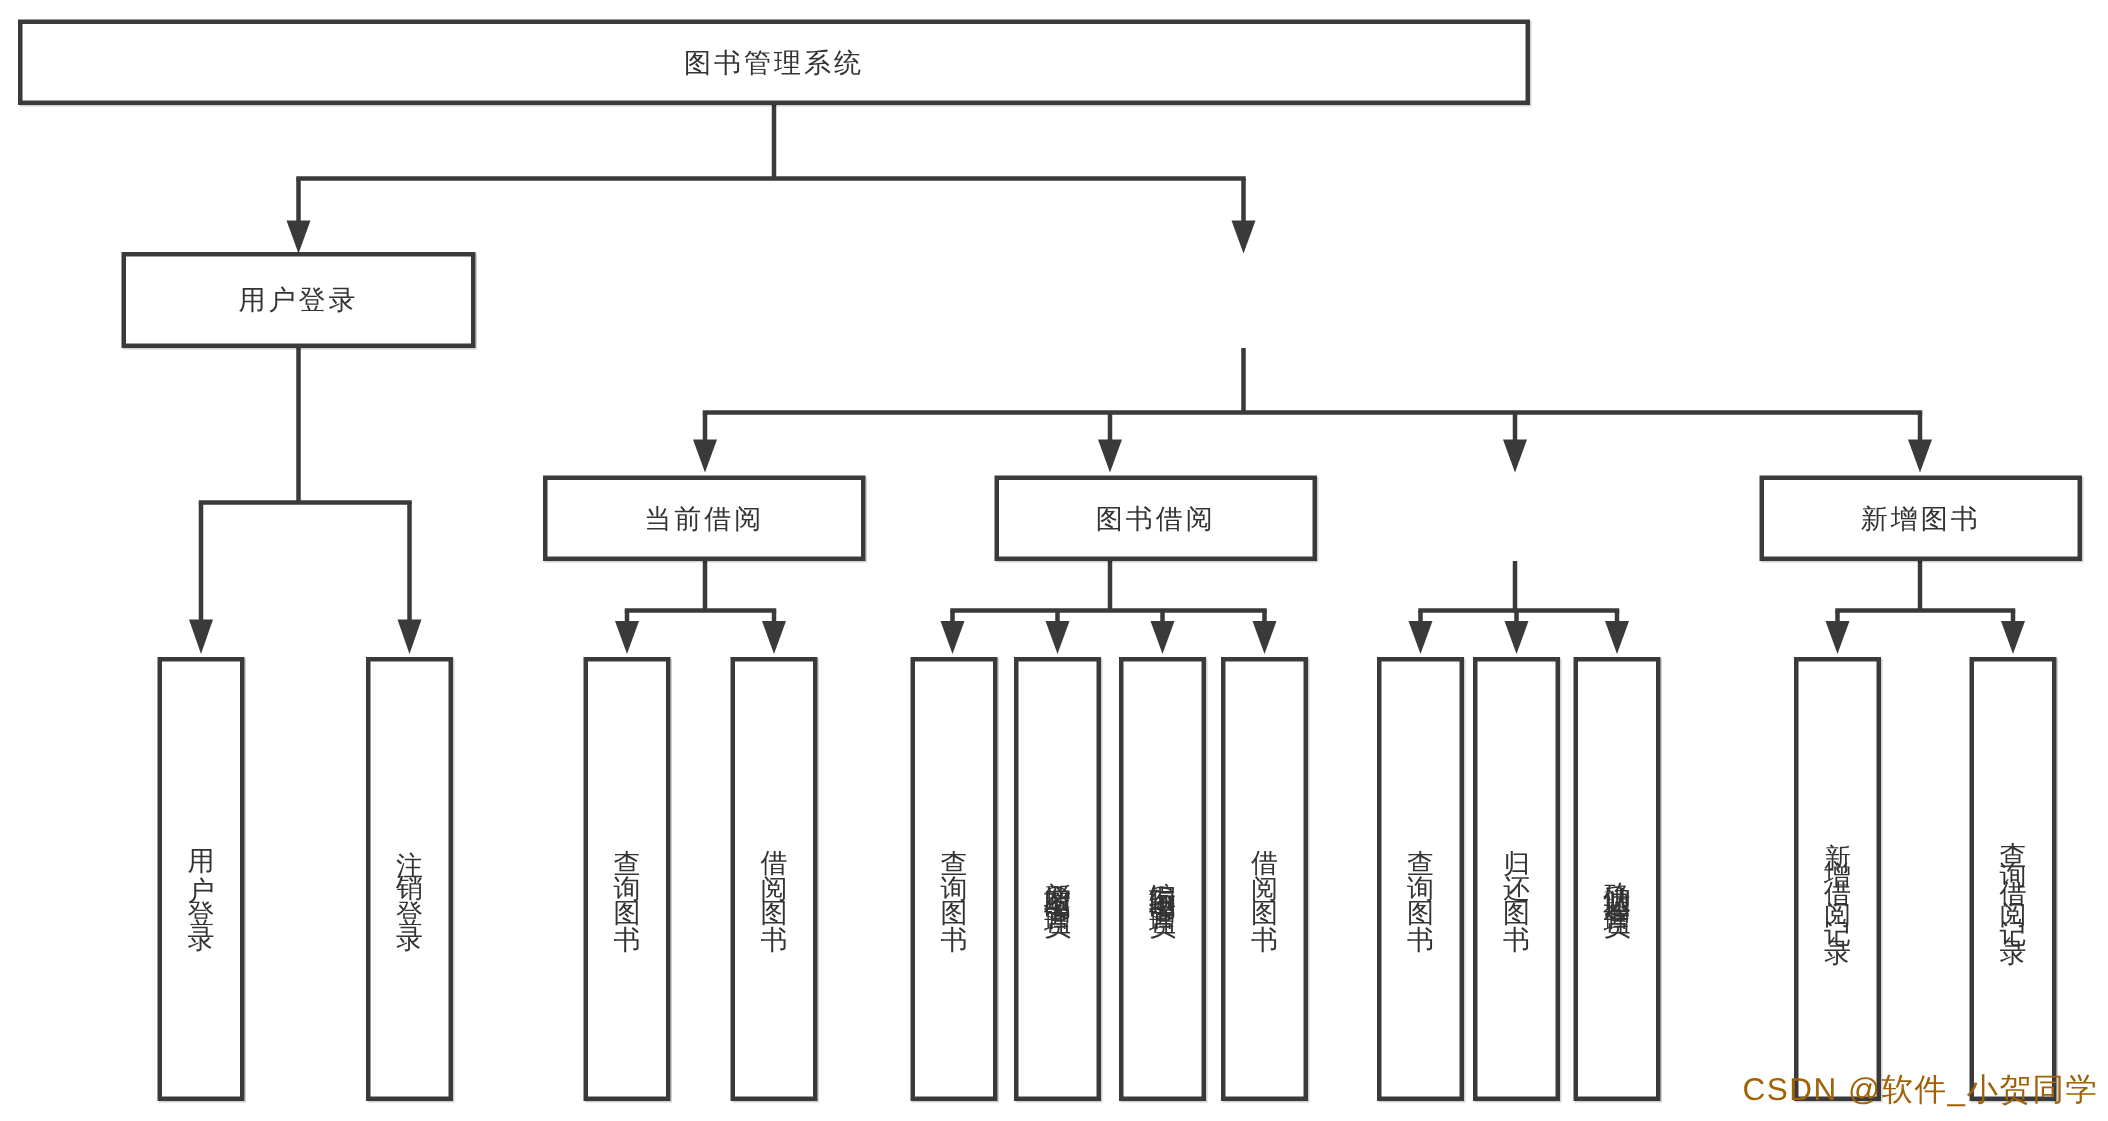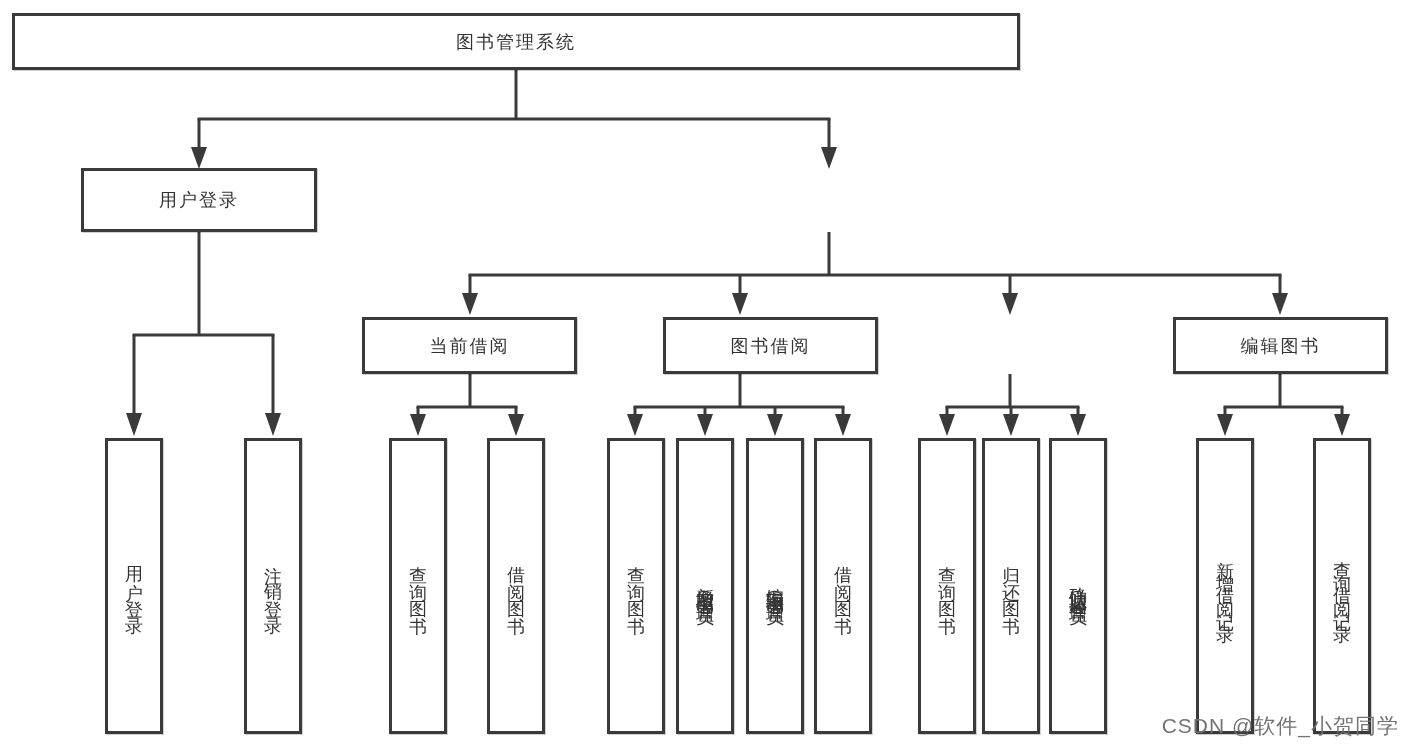--- a/index.html
+++ b/index.html
@@ -32,21 +32,21 @@
     white-space:nowrap;
     color:#333333;
   }
   .sp-wide{letter-spacing:17px;}
   .sp-mid{letter-spacing:13px;}
   .sp-tight{letter-spacing:3px;}
   .watermark{
     position:absolute;
     right:6px;bottom:7px;
     font-size:21px;
-    color:#737373;
+    color:#a16207;
     letter-spacing:1px;
     z-index:5;
   }
   svg line{stroke:#3a3a3a;stroke-width:3;}
   svg polygon{fill:#3a3a3a;}
 </style>
 </head>
 <body>
 
 <div class="canvas">
@@ -121,21 +121,21 @@
     <span>用户登录</span>
   </div>
 
   <div class="node lvl3" style="left:362px">
     <span>当前借阅</span>
   </div>
   <div class="node lvl3" style="left:663px">
     <span>图书借阅</span>
   </div>
   <div class="node lvl3" style="left:1173px">
-    <span>编辑图书</span>
+    <span>新增图书</span>
   </div>
 
   <div class="node leaf" style="left:105px">
     <span class="leaf-label sp-wide">用户登录</span>
   </div>
   <div class="node leaf" style="left:244px">
     <span class="leaf-label sp-wide">注销登录</span>
   </div>
 
   <div class="node leaf" style="left:389px">

